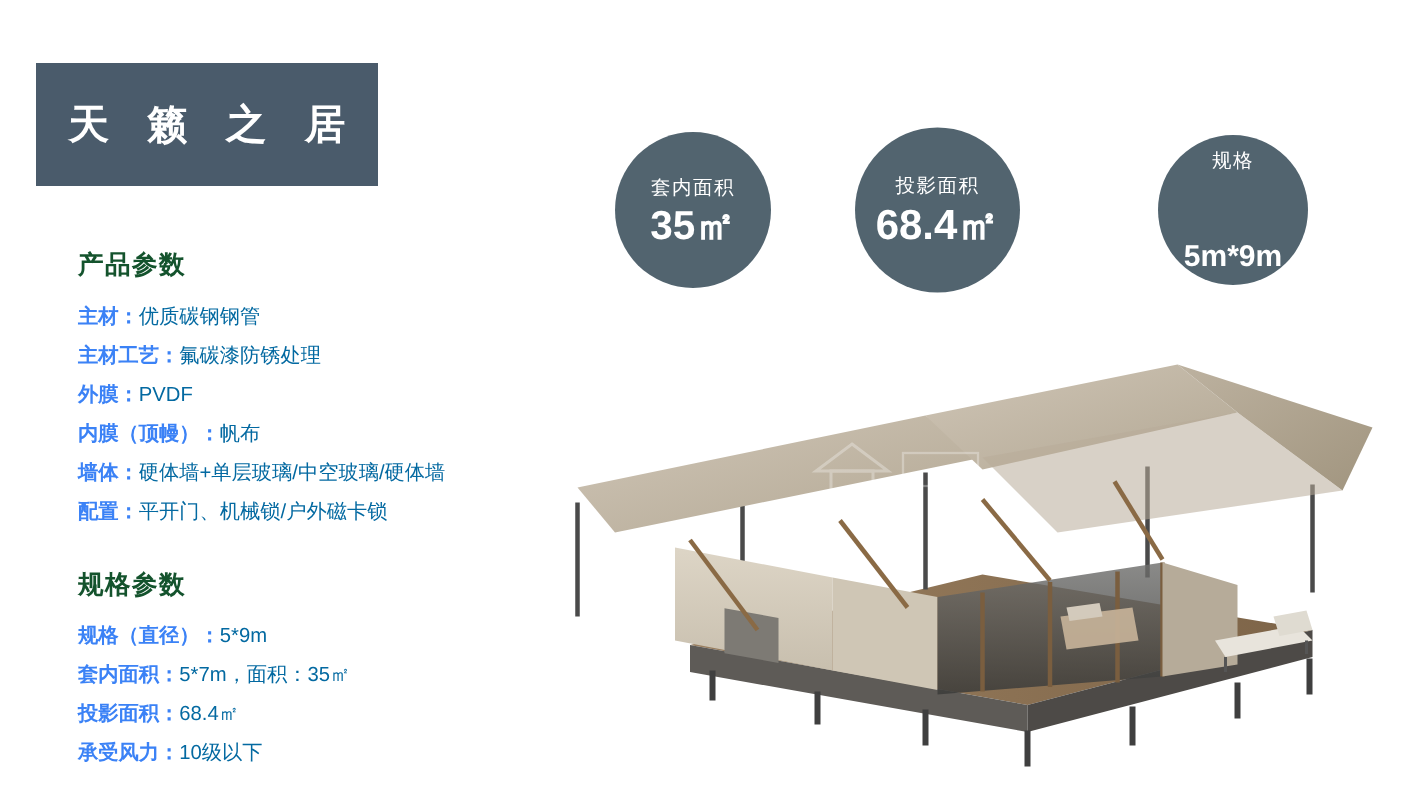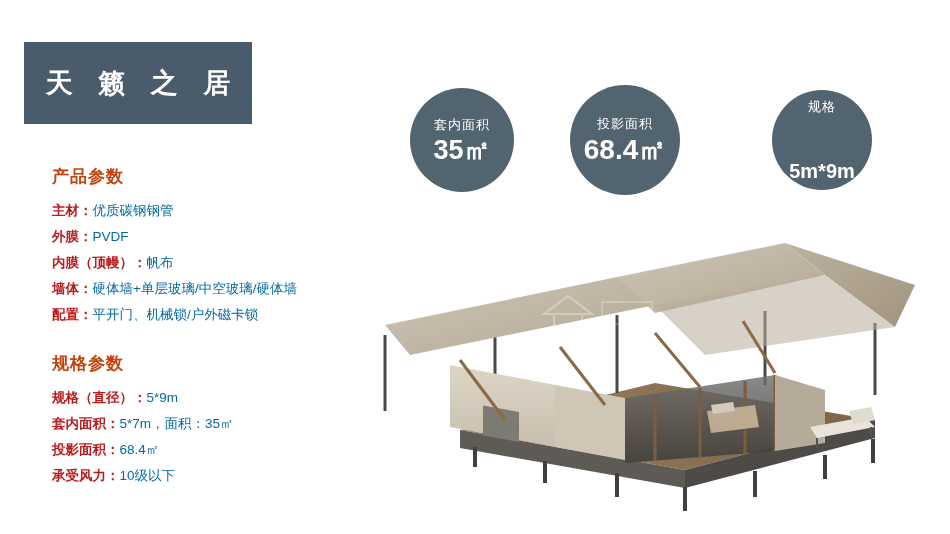--- a/index.html
+++ b/index.html
@@ -45,38 +45,38 @@
   }
 
   
   .specs {
     position: absolute;
     left: 52px;
     top: 165px;
     width: 330px;
   }
   .section-heading {
-    color: #c2410c;
+    color: #14532d;
     font-size: 17px;
     font-weight: bold;
     margin-bottom: 10px;
     letter-spacing: 1px;
   }
   .section-heading.second {
     margin-top: 24px;
   }
   .spec-row {
     font-size: 13.5px;
     color: #3a3a3a;
     line-height: 26px;
     white-space: nowrap;
   }
   .spec-label {
     font-weight: bold;
-    color: #b91c1c;
+    color: #3b82f6;
   }
   .spec-value {
     color: #0369a1;
   }
 
   
   .circle {
     position: absolute;
     border-radius: 50%;
     background: #52646f;
@@ -149,20 +149,23 @@
   </div>
 
   <div class="specs">
 
     <div class="section-heading">产品参数</div>
 
     <div class="spec-row">
       <span class="spec-label">主材：</span><span class="spec-value">优质碳钢钢管</span>
     </div>
     <div class="spec-row">
+      <span class="spec-label">主材工艺：</span><span class="spec-value">氟碳漆防锈处理</span>
+    </div>
+    <div class="spec-row">
       <span class="spec-label">外膜：</span><span class="spec-value">PVDF</span>
     </div>
     <div class="spec-row">
       <span class="spec-label">内膜（顶幔）：</span><span class="spec-value">帆布</span>
     </div>
     <div class="spec-row">
       <span class="spec-label">墙体：</span><span class="spec-value">硬体墙+单层玻璃/中空玻璃/硬体墙</span>
     </div>
     <div class="spec-row">
       <span class="spec-label">配置：</span><span class="spec-value">平开门、机械锁/户外磁卡锁</span>

